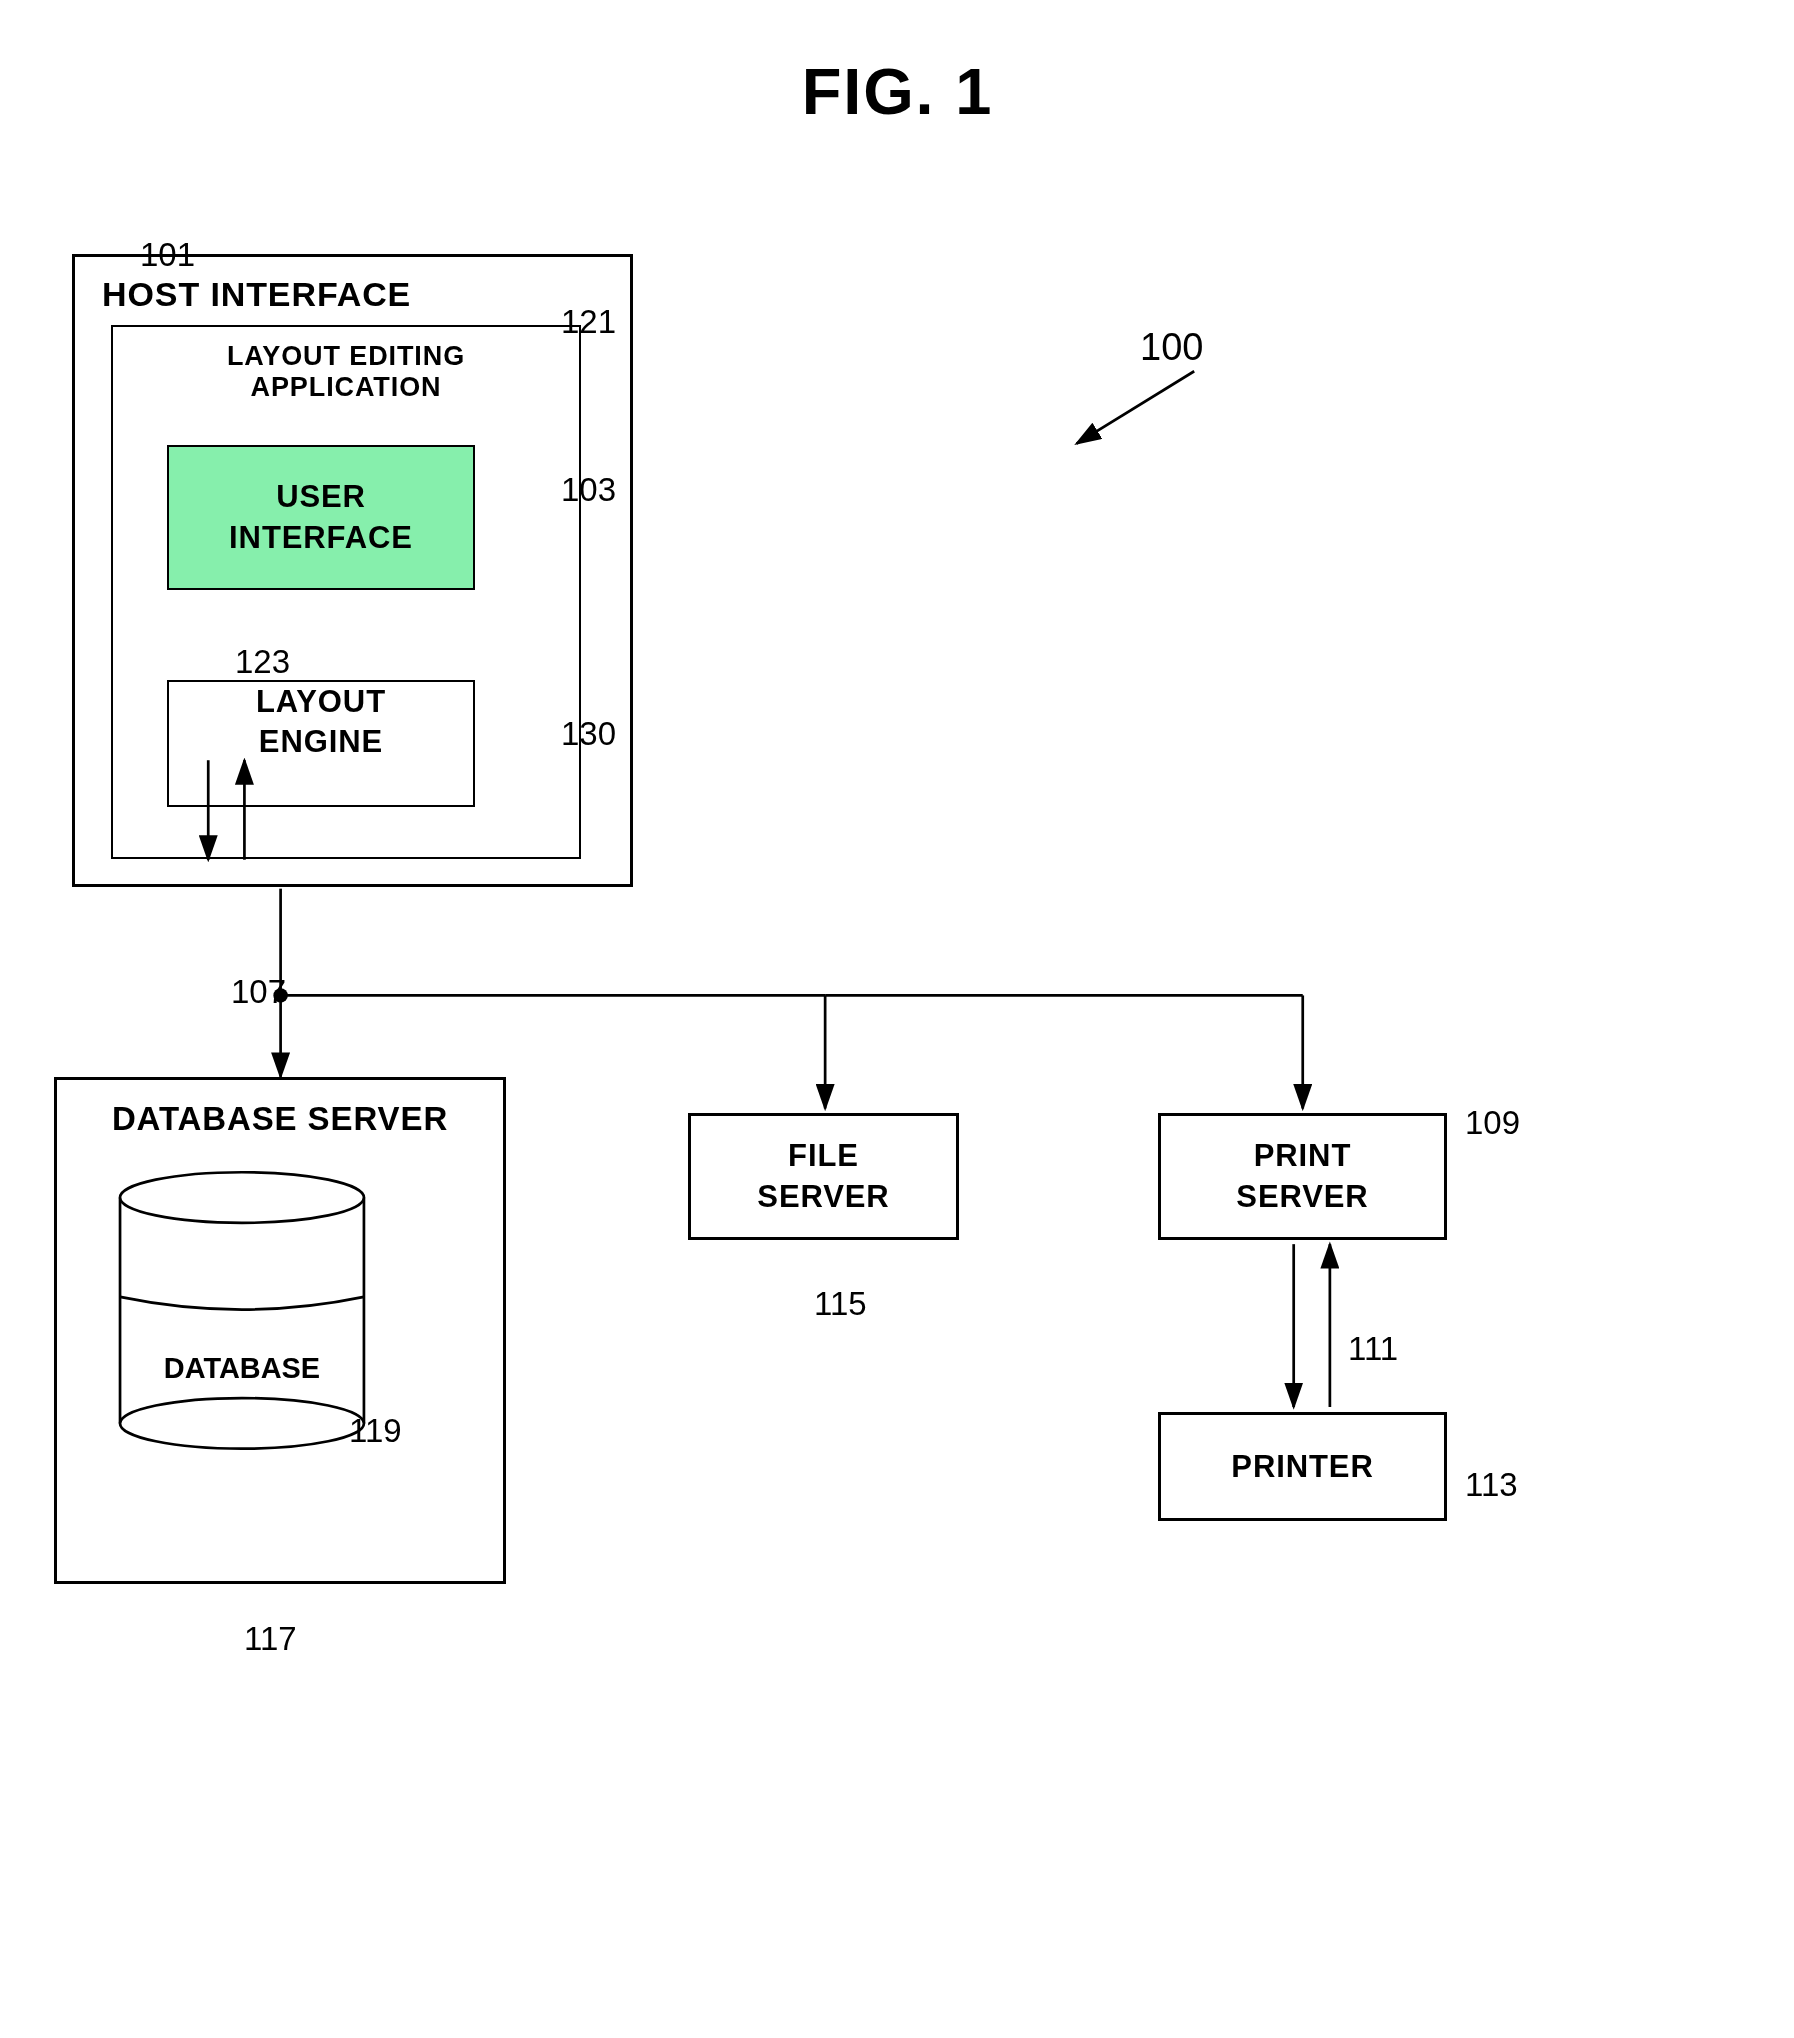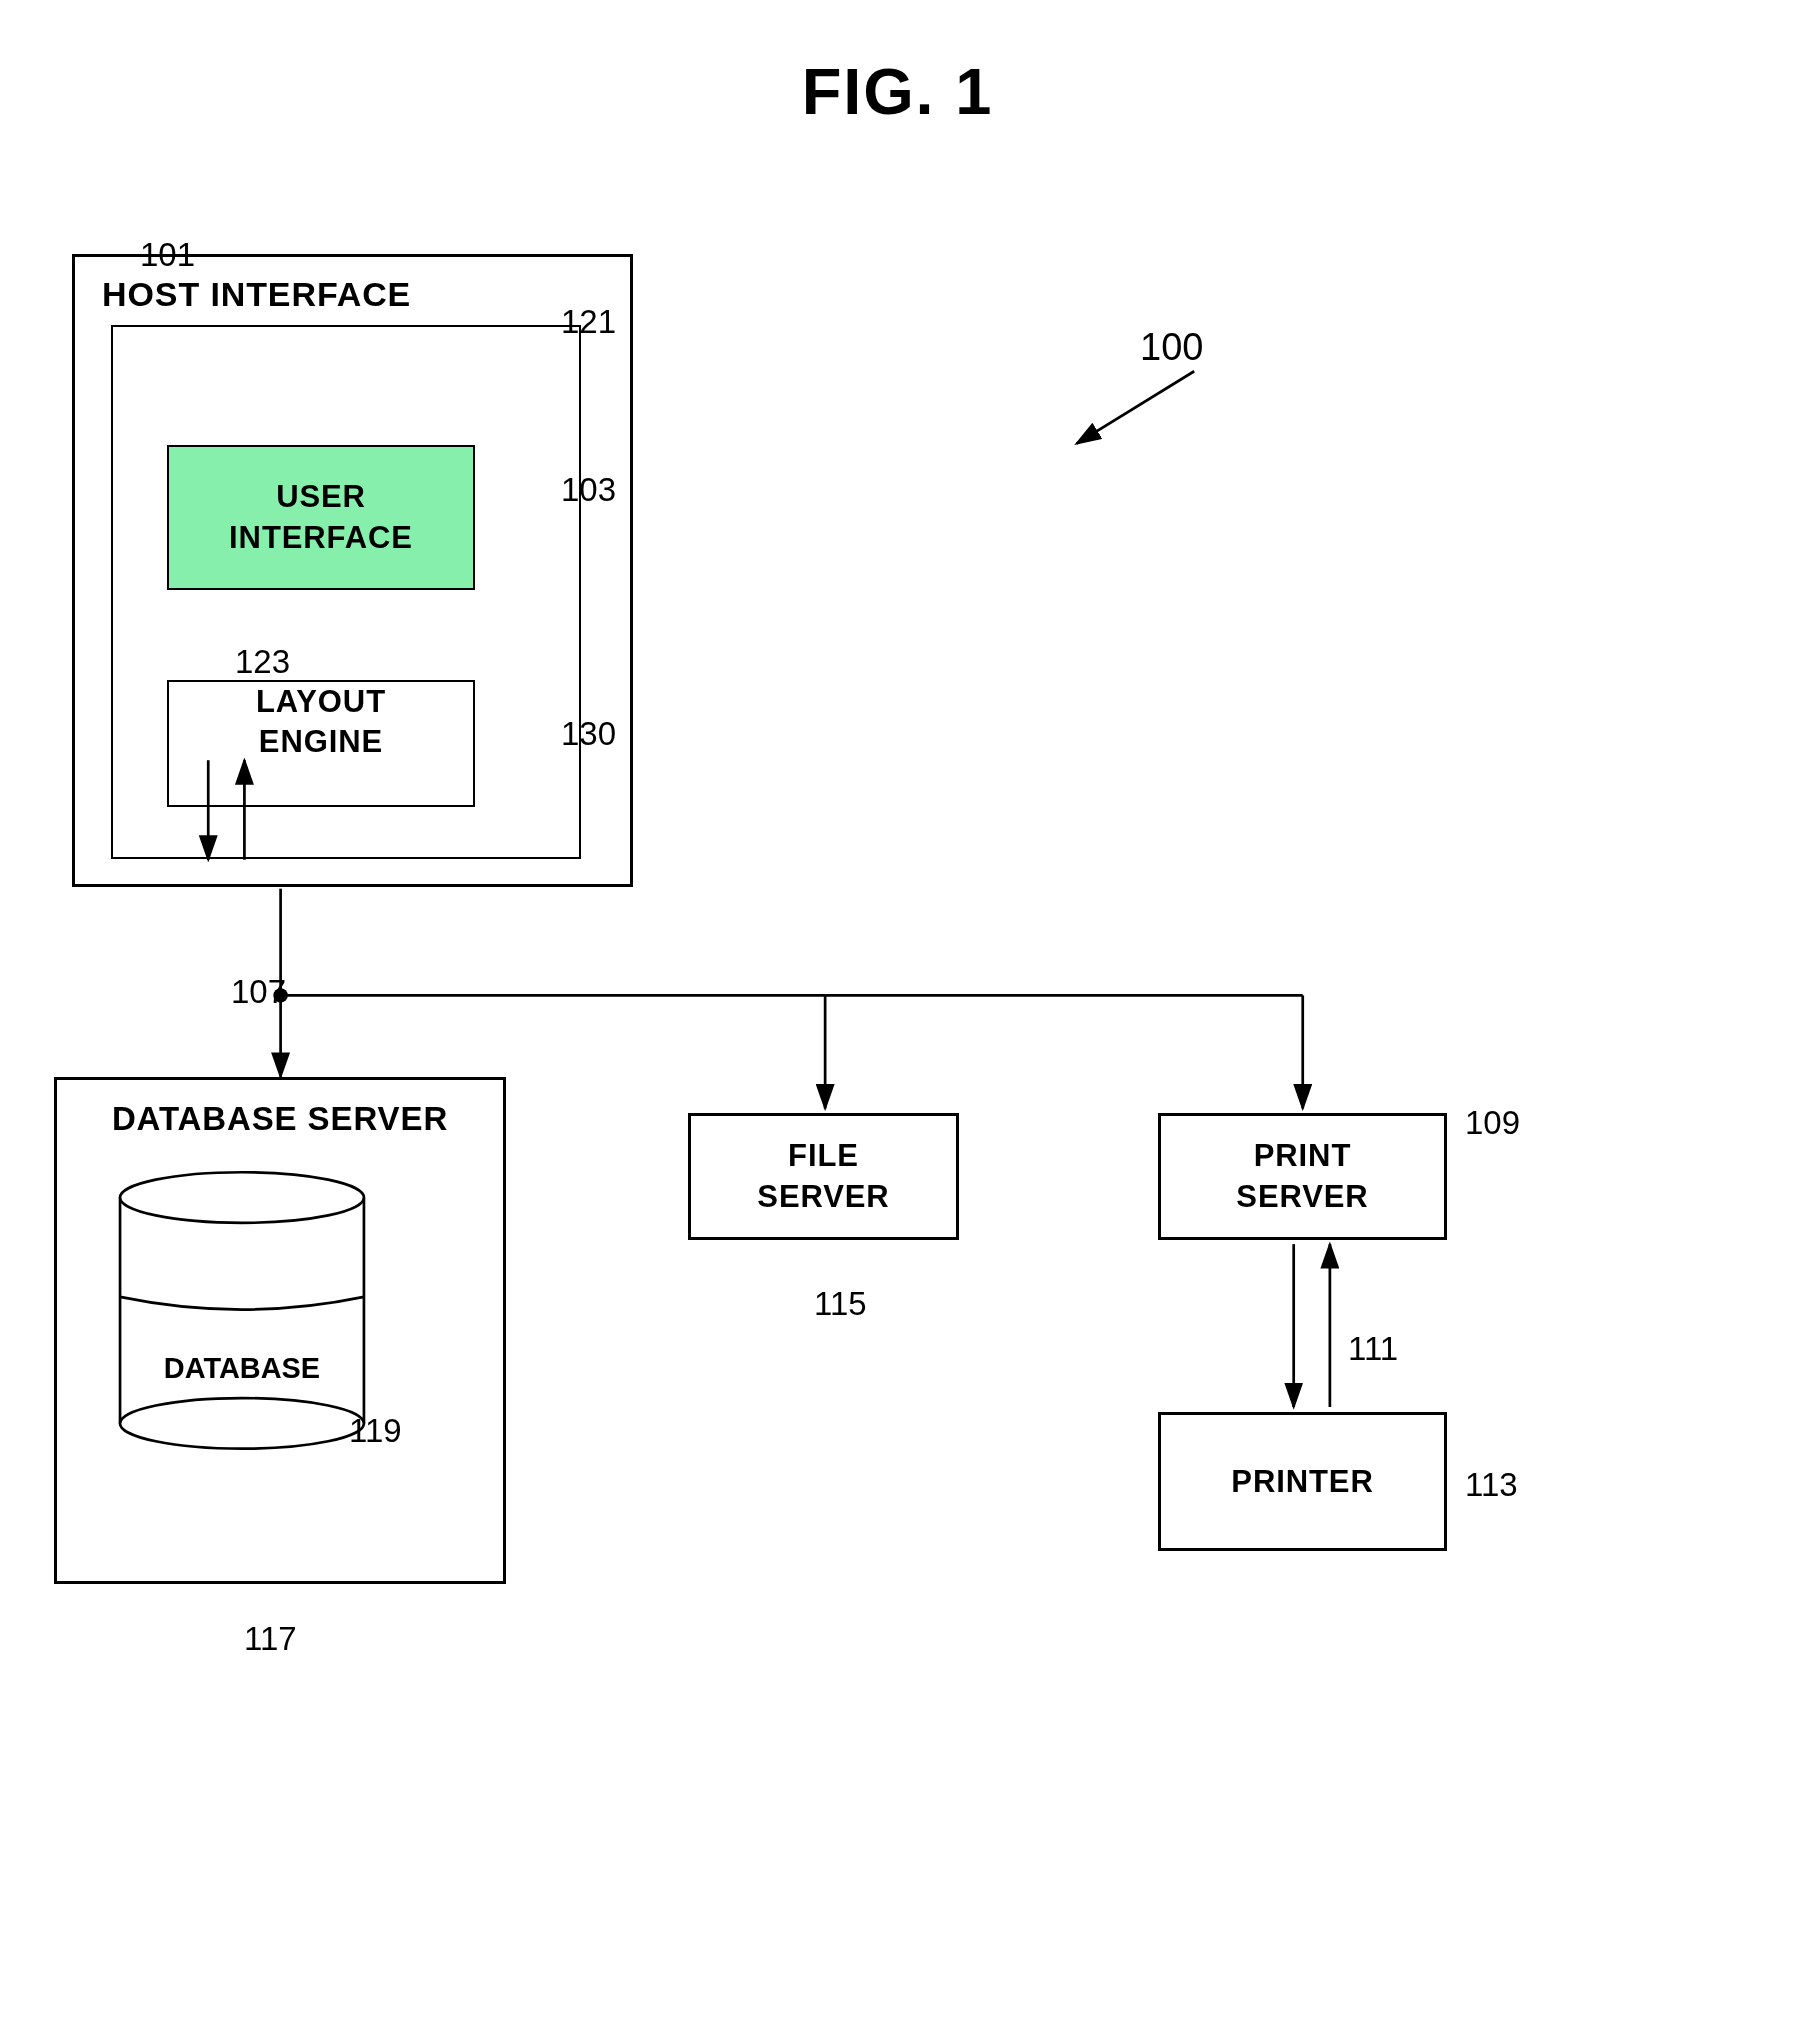--- a/index.html
+++ b/index.html
@@ -189,21 +189,21 @@
       line-height: 1.3;
       letter-spacing: 0.9px;
     }
 
     
     .printer-box {
       position: absolute;
       top: 1294px;
       left: 1158px;
       width: 289px;
-      height: 139px;
+      height: 109px;
       border: 3.6px solid #000;
       background: #fff;
       display: flex;
       align-items: center;
       justify-content: center;
     }
 
     .printer-label {
       font-size: 31px;
       font-weight: bold;
@@ -234,20 +234,21 @@
 <div class="diagram-title">FIG. 1</div>
 
 <div class="diagram-area">
 
   <div class="ref-label ref-100" style="position:absolute; top:208px; left:1140px; font-size:38px;">100</div>
 
   <div class="host-computer-box">
     <span class="host-computer-label">HOST INTERFACE</span>
 
     <div class="layout-app-box">
+      <span class="layout-app-label" style="position:absolute; top:13.6px; left:50%; transform:translateX(-50%); font-size:27px; font-weight:bold; text-align:center; white-space:nowrap;">LAYOUT EDITING<br>APPLICATION</span>
 
       <div class="user-interface-box">
         <span class="user-interface-label">USER<br>INTERFACE</span>
       </div>
 
       <div class="layout-engine-box">
         <span class="layout-engine-label">LAYOUT<br>ENGINE</span>
       </div>
     </div>
   </div>

